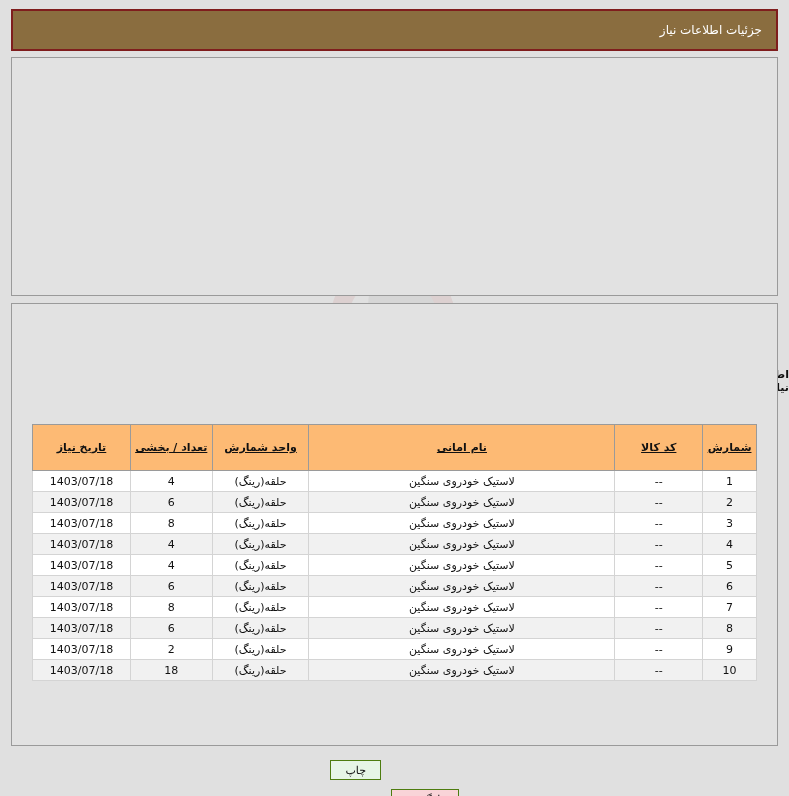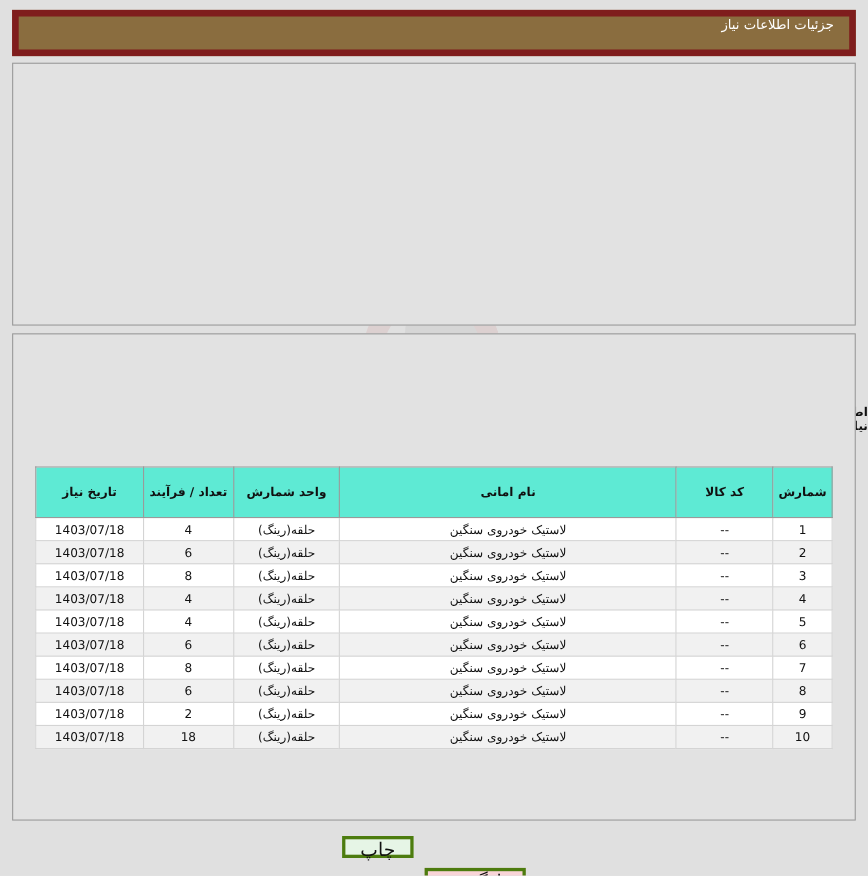--- a/index.html
+++ b/index.html
@@ -44,23 +44,23 @@
   .wm-disc{
     position:absolute; left:368px; top:268px;
     width:72px;height:72px;border-radius:50%;
     background:#9a9a9a;
   }
 
   
   .topbar{
     position:absolute; left:11px; top:9px; width:767px; height:42px;
     background:#8a6d3f;
-    border:6px solid #7f1d1d;
+    border:2px solid #7f1d1d;
     color:#fff;
-    display:flex; justify-content:flex-start;
+    display:flex; align-items:center; justify-content:flex-start;
     padding:0 14px;
     z-index:10;
   }
   .topbar span{ font-size:12px; }
 
   
   .panel{
     position:absolute;
     background:#e2e2e2;
     border:1px solid #9a9a9a;
@@ -148,24 +148,24 @@
 
   
   #goods-table{
     position:absolute; left:32px; top:424px; width:725px;
     border-collapse:collapse;
     border:1px solid #9a9a9a;
     z-index:10;
     background:#fff;
   }
   #goods-table th{
-    background:#5eead4;
+    background:#fdba74;
     border:1px solid #9a9a9a;
     font-size:11px; font-weight:bold; color:#111;
-    height:22px; padding:16px 4px; text-align:center;
+    height:22px; padding:16px 4px; text-align:center;text-decoration:underline;
   }
   #goods-table td{
     border:1px solid #d4d4d4;
     font-size:11px; height:21px; padding:0 5px; text-align:center;
     color:#111;
   }
   #goods-table tbody tr:nth-child(odd){ background:#fff; }
   #goods-table tbody tr:nth-child(even){ background:#f1f1f1; }
   .c-row{ width:32px; }
   .c-code{ width:86px; }
@@ -174,22 +174,22 @@
   .c-qty{ width:80px; }
   .c-date{ width:96px; }
 
   
   .btnrow{
     position:absolute; left:0; top:760px; width:789px;
     display:flex; justify-content:center; gap:10px;
     z-index:10;
   }
   .btn{
-    border:3px solid #4d7c0f;
-    font-size:17px; font-family:Liberation Serif, serif;
+    border:1px solid #4d7c0f;
+    font-size:11px; font-family:Liberation Serif, serif;
     padding:2px 14px; height:20px; line-height:15px;
     cursor:pointer; color:#111;
   }
   .btn-print{ background:#e6f5e6; }
   .btn-back{ background:#f9d4d8;margin-top:29px; }
 </style>
 </head>
 <body>
 
 <div class="watermark">
@@ -270,21 +270,21 @@
 <div class="lbl bold-lbl" style="left:707px; top:395px; width:70px;">گروه کالا:</div>
 <div class="fld" style="left:36px; top:391px; width:665px;">تعمیر و نگهداری</div>
 
 <table id="goods-table">
   <thead>
     <tr>
       <th class="c-row">شمارش</th>
       <th class="c-code">کد کالا</th>
       <th class="c-name">نام امانی</th>
       <th class="c-unit">واحد شمارش</th>
-      <th class="c-qty">تعداد / فرآیند</th>
+      <th class="c-qty">تعداد / بخشی</th>
       <th class="c-date">تاریخ نیاز</th>
     </tr>
   </thead>
   <tbody id="goods-tbody">
       <tr>
         <td>1</td>
         <td>--</td>
         <td>لاستیک خودروی سنگین</td>
         <td>حلقه(رینگ)</td>
         <td>4</td>

